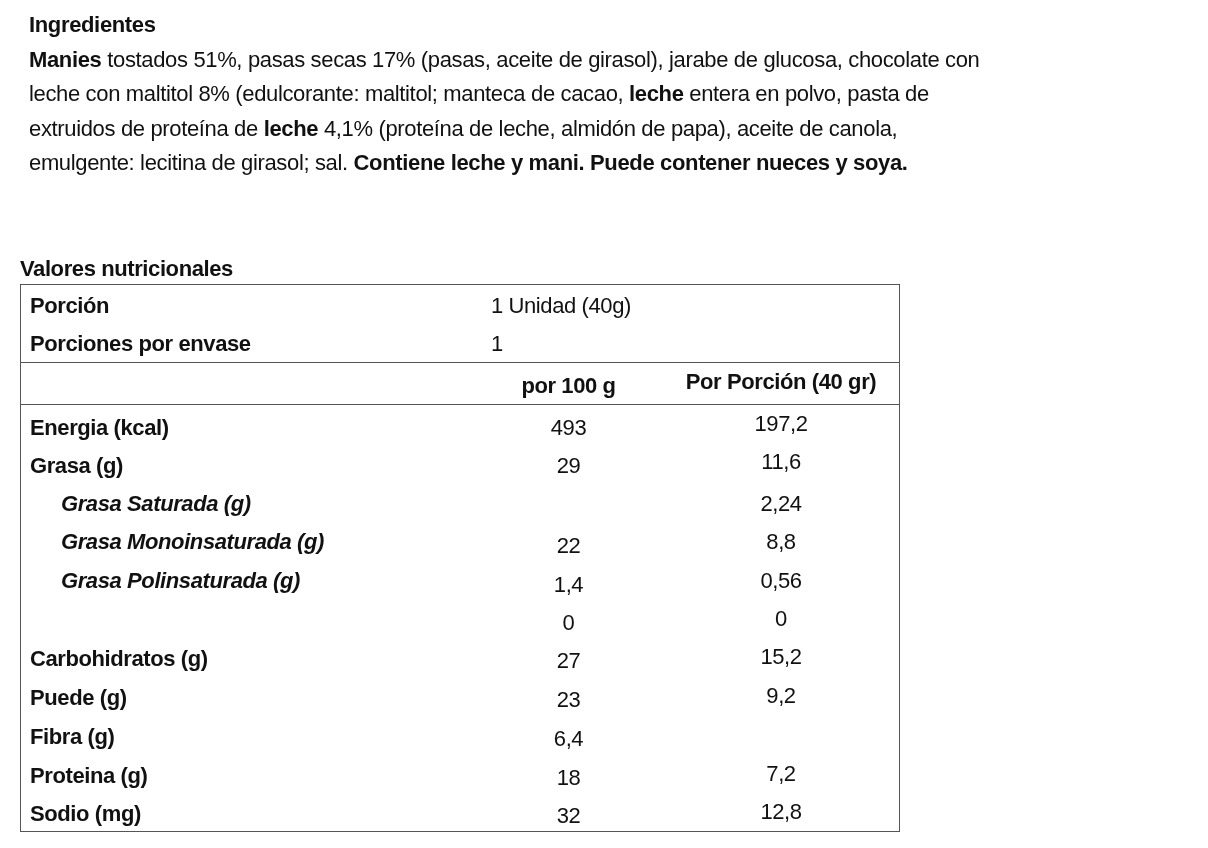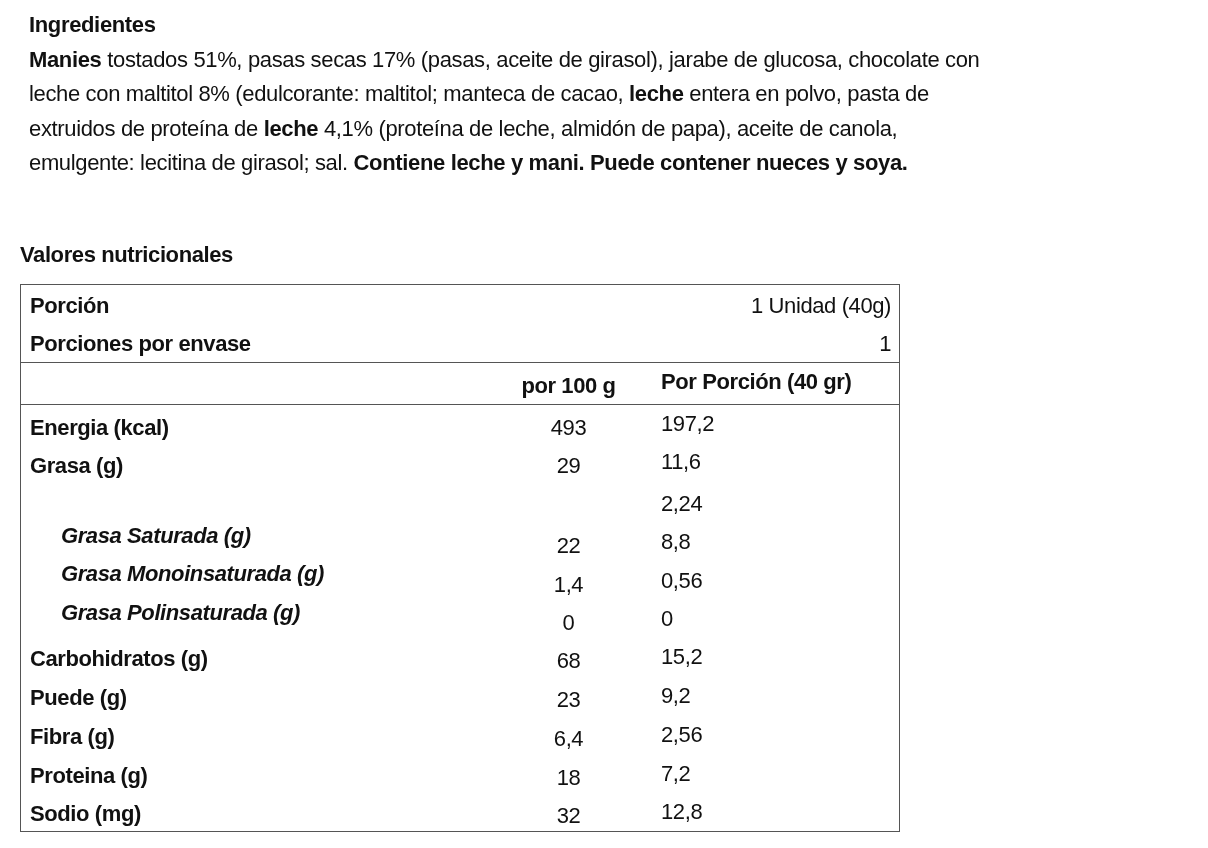--- a/index.html
+++ b/index.html
@@ -7,35 +7,35 @@
     width: 1208px; height: 848px; overflow: hidden; position: relative;
     font-family: "Liberation Sans", sans-serif; color: #111111;
   }
   .ingredients {
     position: absolute; left: 20px; top: 8px; width: 1180px;
     font-size: 22px; line-height: 34.5px; letter-spacing: -0.35px; margin-left: 9px;
   }
   .ingredients .title { font-weight: bold; display: block; }
   .ingredients b { font-weight: bold; }
   .nut-title {
-    position: absolute; left: 20px; top: 240px;
+    position: absolute; left: 20px; top: 254px;
     font-size: 22px; font-weight: bold; letter-spacing: -0.4px; line-height: 30px;
   }
   .nut-table {
     position: absolute; left: 20px; top: 284px; width: 880px; height: 548px;
     border: 1.5px solid #555555; box-sizing: border-box;
     font-size: 22px; letter-spacing: -0.4px;
   }
   .row { position: absolute; left: 0; width: 100%; height: 38px; }
   .cell { position: absolute; top: 0; height: 38px; line-height: 38px; white-space: nowrap; }
   .c-label { left: 9px; font-weight: bold; }
-  .c-label.sub { left: 40px; font-style: italic; margin-top: 32px; }
+  .c-label.sub { left: 40px; font-style: italic; }
   .c-100 { left: 470px; width: 155px; text-align: center; }
-  .c-por { left: 640px; width: 240px; text-align: left; }
-  .c-span { left: 470px; width: 400px; text-align: right; }
+  .c-por { left: 640px; width: 240px; text-align: center; }
+  .c-span { left: 470px; width: 400px; text-align: left; }
   .hr { position: absolute; left: 0; width: 100%; height: 0; border-top: 1.5px solid #555555; }
   .hdr { font-weight: bold; }
 </style>
 </head>
 <body>
 
 <div class="ingredients">
   <span class="title">Ingredientes</span>
   <div><b>Manies</b><span> tostados 51%, pasas secas 17% (pasas, aceite de girasol), jarabe de glucosa, chocolate con</span></div>
   <div><span>leche con maltitol 8% (edulcorante: maltitol; manteca de cacao, </span><b>leche</b><span> entera en polvo, pasta de</span></div>
@@ -84,32 +84,31 @@
     <span class="cell c-label sub">Grasa Polinsaturada (g)</span>
     <span class="cell c-100" style="top:4px">1,4</span>
     <span class="cell c-por">0,56</span>
   </div>
   <div class="row" style="top:315px">
     <span class="cell c-100" style="top:4px">0</span>
     <span class="cell c-por">0</span>
   </div>
   <div class="row" style="top:355px">
     <span class="cell c-label">Carbohidratos (g)</span>
-    <span class="cell c-100" style="top:2px">68</span>
+    <span class="cell c-100" style="top:2px">27</span>
     <span class="cell c-por" style="top:-2px">15,2</span>
   </div>
   <div class="row" style="top:394px">
     <span class="cell c-label">Puede (g)</span>
     <span class="cell c-100" style="top:2px">23</span>
     <span class="cell c-por" style="top:-2px">9,2</span>
   </div>
   <div class="row" style="top:433px">
     <span class="cell c-label">Fibra (g)</span>
     <span class="cell c-100" style="top:2px">6,4</span>
-    <span class="cell c-por" style="top:-2px">2,56</span>
   </div>
   <div class="row" style="top:472px">
     <span class="cell c-label">Proteina (g)</span>
     <span class="cell c-100" style="top:2px">18</span>
     <span class="cell c-por" style="top:-2px">7,2</span>
   </div>
   <div class="row" style="top:510px">
     <span class="cell c-label">Sodio (mg)</span>
     <span class="cell c-100" style="top:2px">32</span>
     <span class="cell c-por" style="top:-2px">12,8</span>

